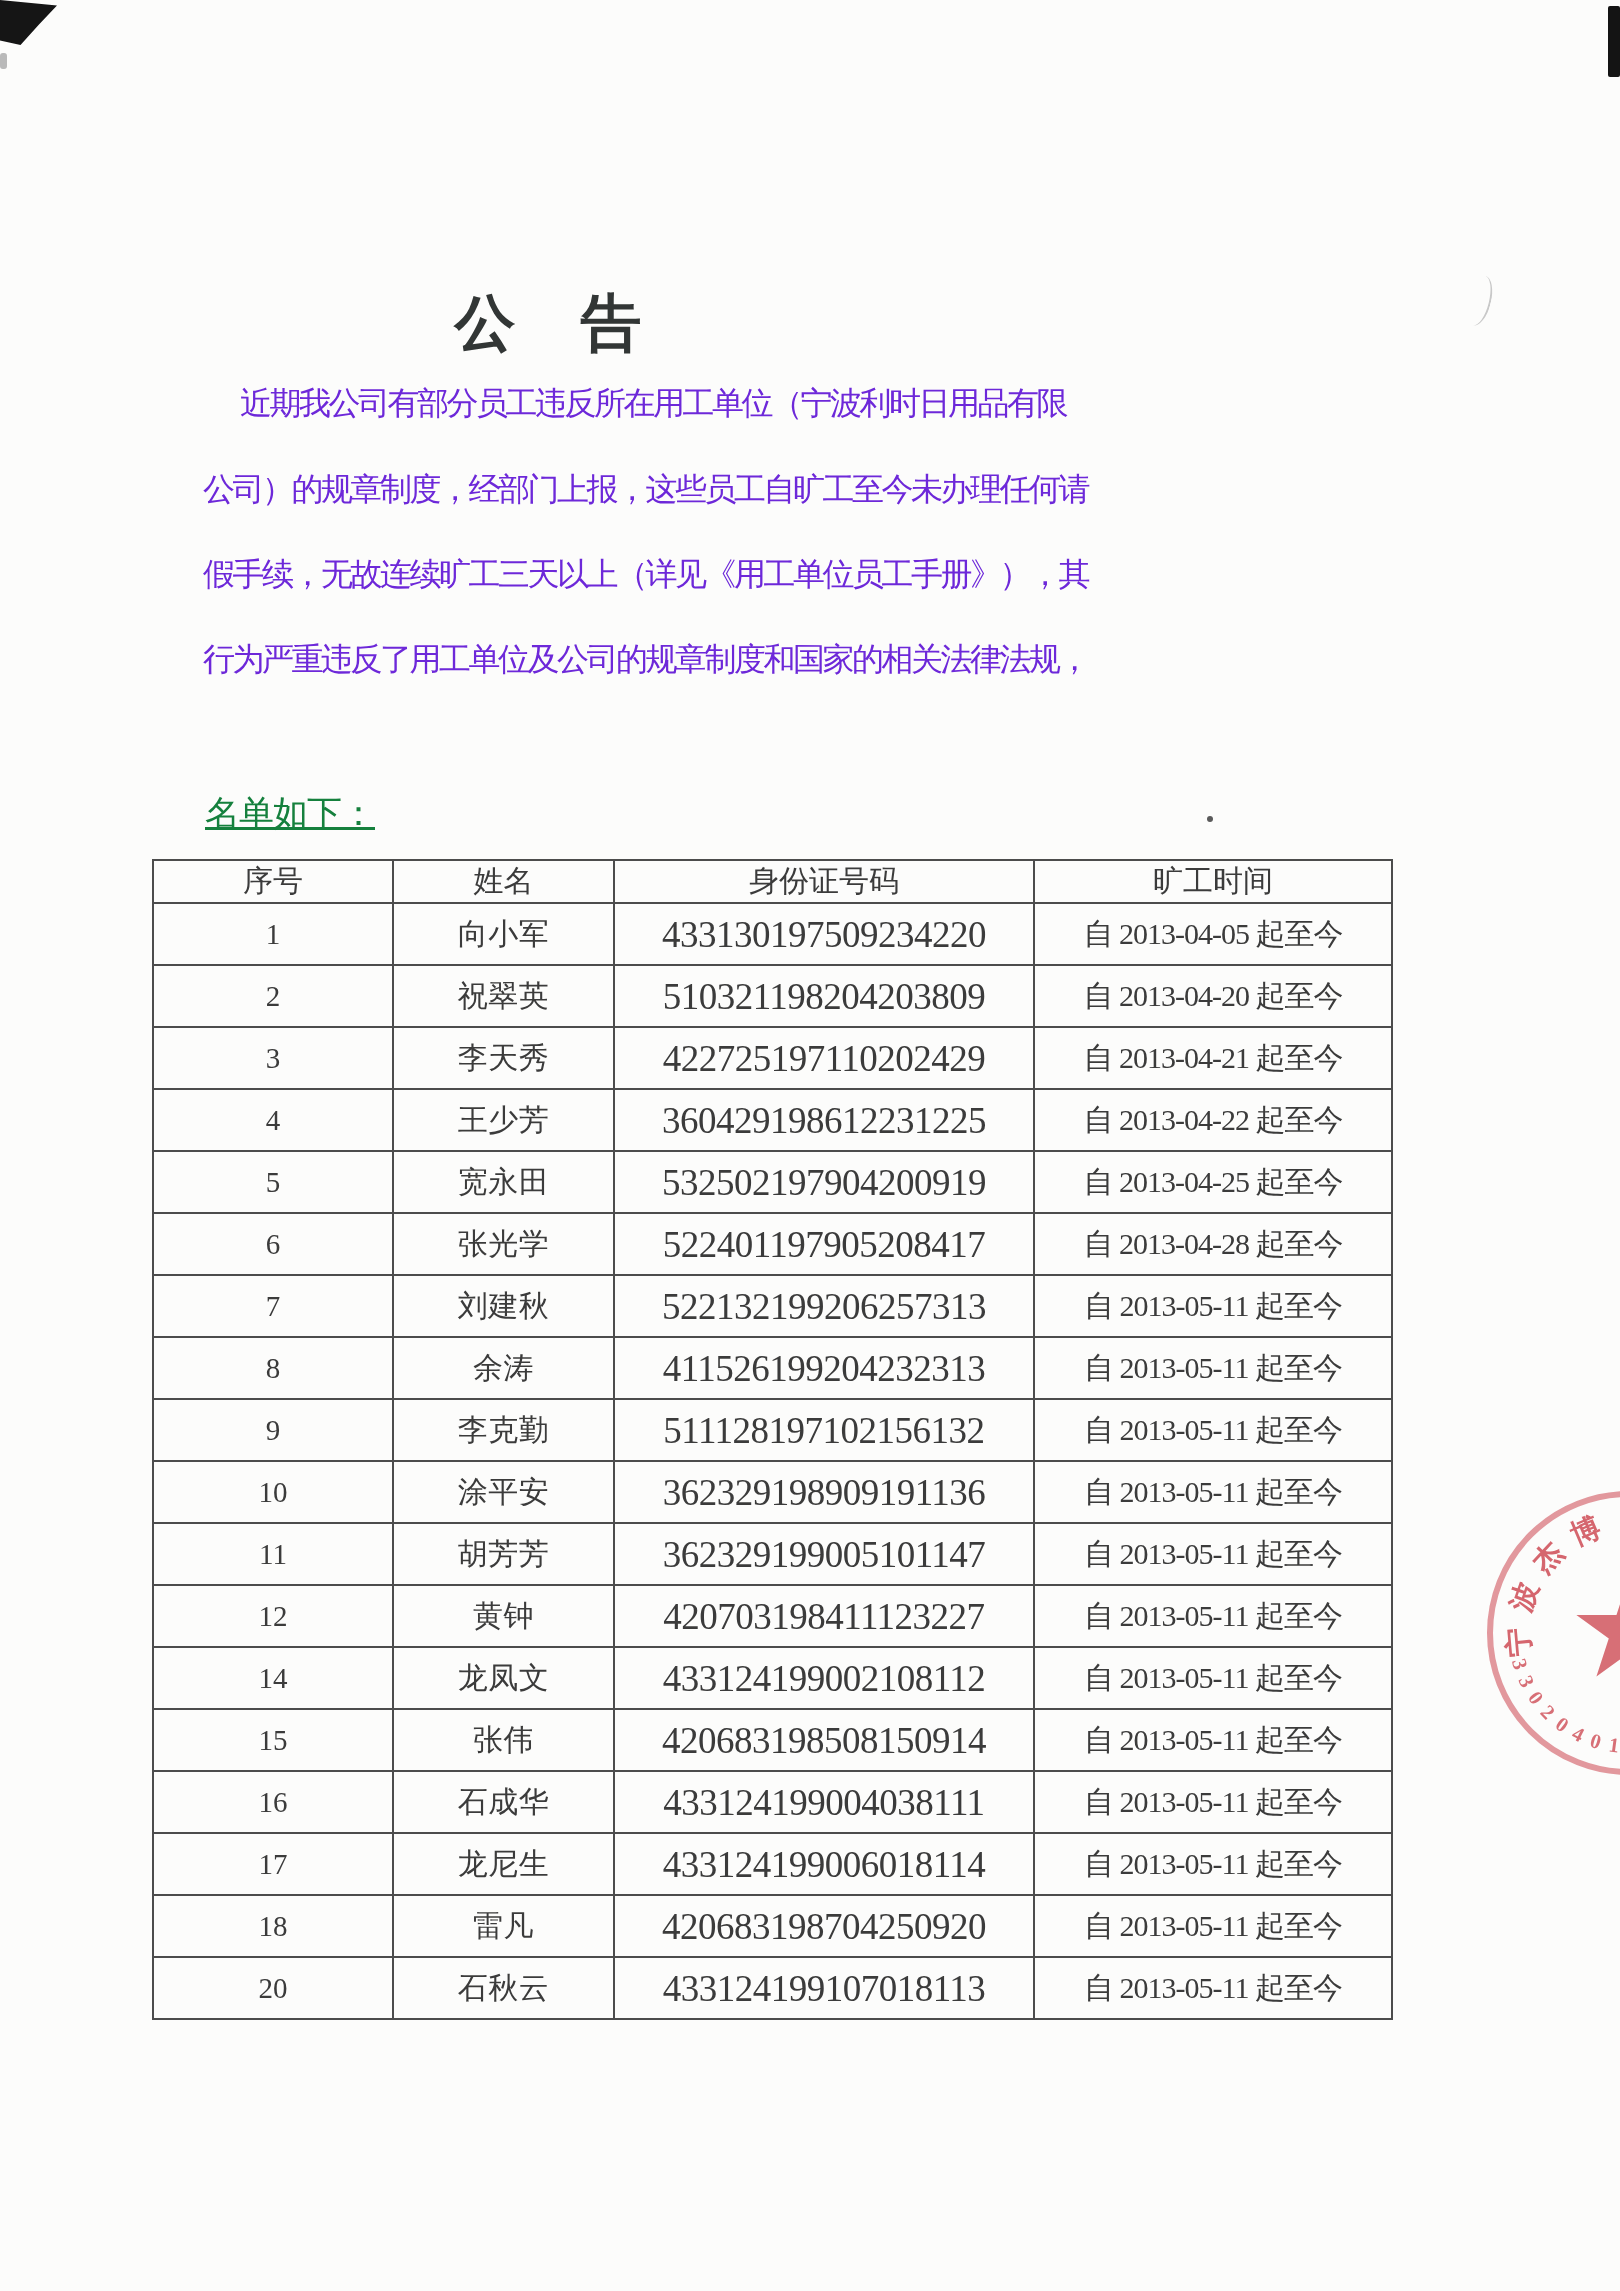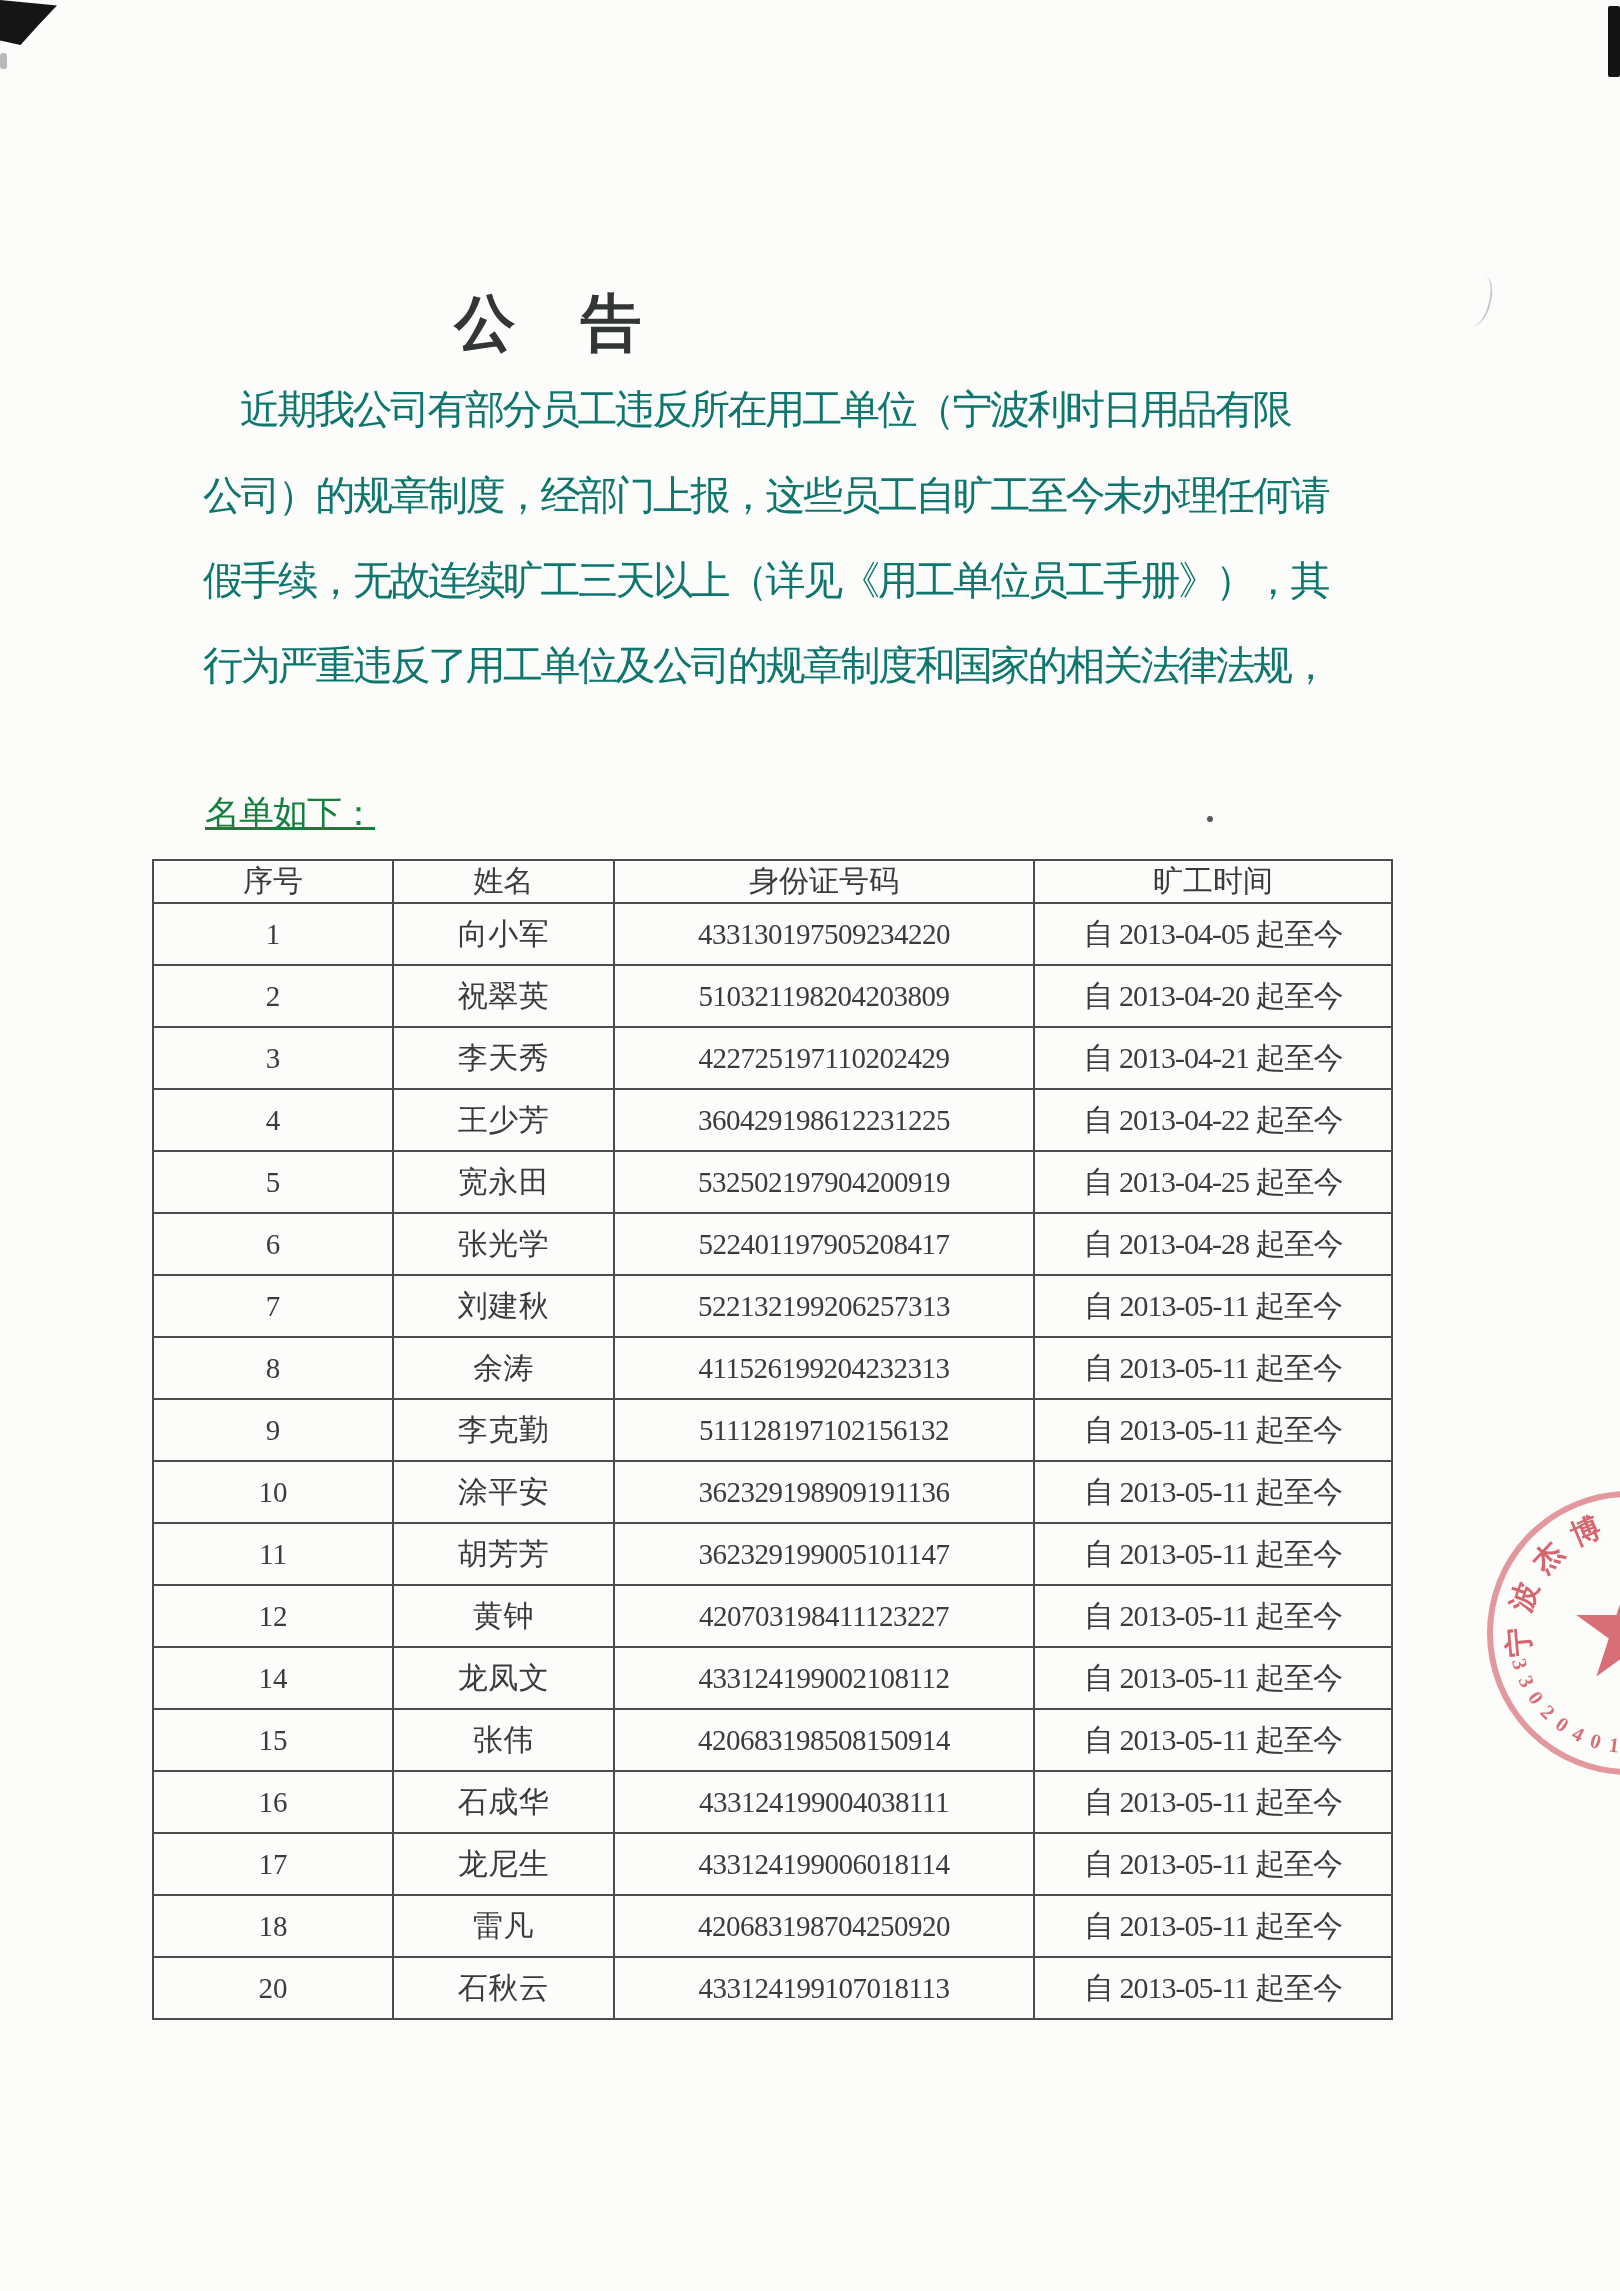--- a/index.html
+++ b/index.html
@@ -21,39 +21,39 @@
   .dot-mark{position:absolute;left:1207px;top:816px;width:5.9px;height:5.9px;background:#5a5a5a;border-radius:50%;}
 
   
   .title{
     position:absolute;top:243px;left:0;width:1098px;
     text-align:center;font-size:61px;font-weight:bold;
     letter-spacing:2px;color:#323635;white-space:nowrap;margin-top:40px;
   }
   
   .pline{
-    position:absolute;font-size:40px;letter-spacing:-2.5px;
-    white-space:nowrap;color:#0f766e;
+    position:absolute;font-size:32px;letter-spacing:-2.5px;
+    white-space:nowrap;color:#6d28d9;
   }
   .list-label{position:absolute;left:205px;top:790px;font-size:35px;letter-spacing:-1px;color:#15803d;text-decoration:underline;}
 
   
   table.roster{
     position:absolute;left:152px;top:859px;width:1238px;
     border-collapse:collapse;table-layout:fixed;
   }
   table.roster th,table.roster td{
     border:2px solid #4c4c4c;text-align:center;vertical-align:middle;
     font-weight:normal;color:#3b3b3b;padding:0;overflow:hidden;white-space:nowrap;
   }
   table.roster th{height:37px;font-size:30px;}
   table.roster td{height:60px;}
   .cell-seq{font-size:29px;}
   .cell-name{font-size:30px;letter-spacing:0.5px;border-radius:26px;}
-  .cell-id{font-size:29px;letter-spacing:-0.5px;}
+  .cell-id{font-size:37px;letter-spacing:-0.5px;}
   .cell-date{font-size:30px;letter-spacing:-1px;}
 
   
   .seal{position:absolute;left:1487px;top:1491px;width:284px;height:284px;}
   .seal-ring{position:absolute;left:0;top:0;right:0;bottom:0;
     border:6.9px solid currentColor;border-radius:50%;opacity:.5;}
   .seal-glyphs{position:absolute;left:0;top:0;width:100%;height:100%;}
   .arc-char{position:absolute;left:50%;top:50%;width:35px;height:35px;margin:-17.6px 0 0 -17.6px;
     text-align:center;line-height:35px;font-size:29px;font-weight:bold;opacity:.75;}
   .arc-digit{position:absolute;left:50%;top:50%;width:23.5px;height:23.5px;margin:-11.8px 0 0 -11.8px;

